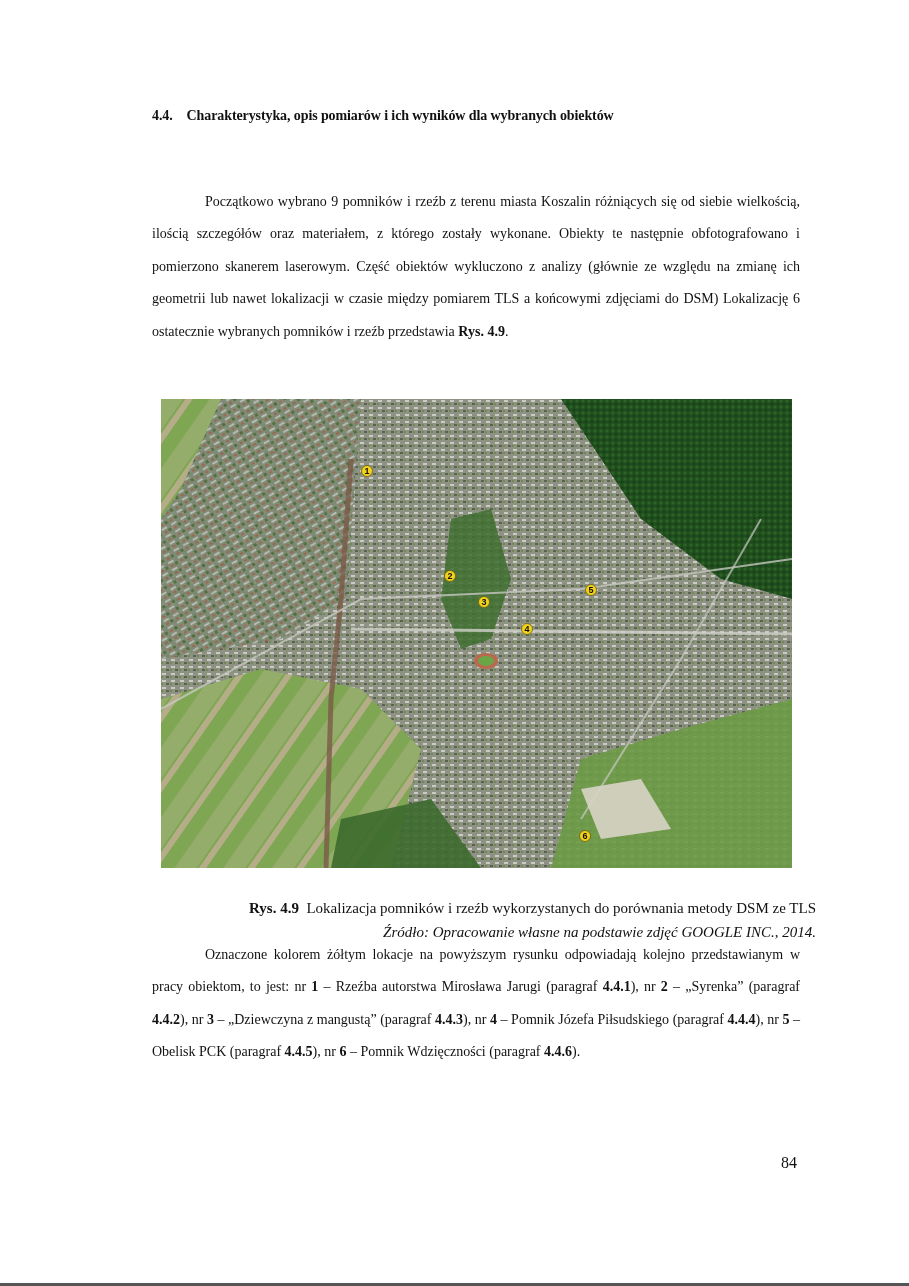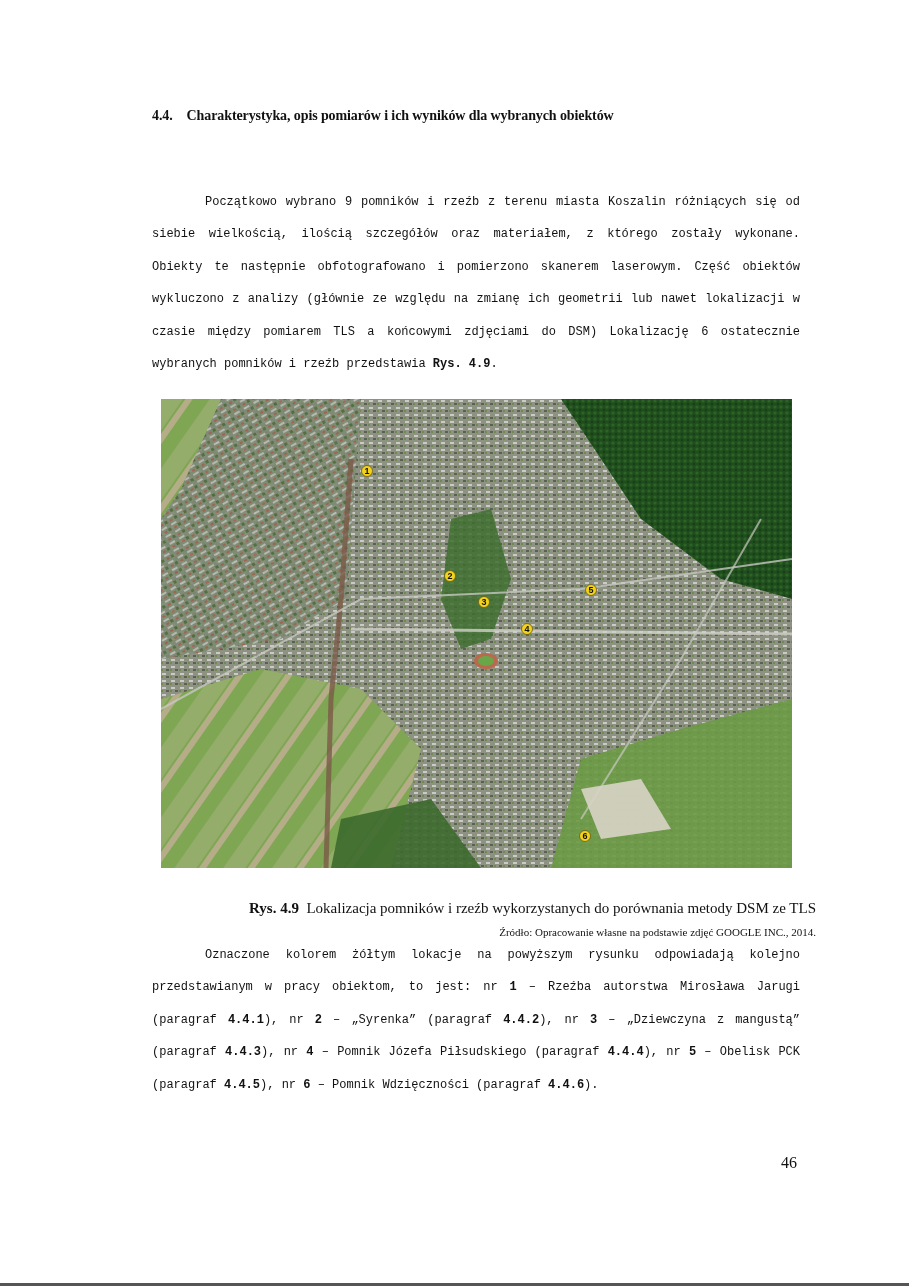--- a/index.html
+++ b/index.html
@@ -8,36 +8,36 @@
     background: #ffffff; color: #111;
     font-family: "Liberation Serif", "DejaVu Serif", serif;
   }
   .heading {
     position: absolute; left: 152px; top: 108px; width: 660px;
     font-size: 14px; font-weight: bold; white-space: nowrap; letter-spacing: -0.1px;
   }
   .heading .num { margin-right: 14px; }
   .para {
     position: absolute; left: 152px; width: 648px;
-    font-size: 12px; line-height: 32.4px; text-align: justify; text-align-last: left; font-family: Liberation Mono, monospace;
+    font-size: 14px; line-height: 32.4px; text-align: justify; text-align-last: left;
   }
   .para .ind { display: inline-block; width: 53px; }
   .p1 { top: 186px; }
   .p2 { top: 939px; }
   .para b { font-weight: bold; }
   .figure {
     position: absolute; left: 161px; top: 399px; width: 631px; height: 469px;
     overflow: hidden; background: #6f7d5e;
   }
   .figure svg { display: block; }
   .caption {
     position: absolute; left: 140px; top: 896px; width: 676px; text-align: right;
     font-size: 15px; line-height: 24px;
   }
-  .caption .src { font-size: 11px; }
+  .caption .src { font-style: italic; font-size: 15px; }
   .page-num {
     position: absolute; left: 781px; top: 1154px; font-size: 16px;
   }
   .bottom-bar {
     position: absolute; left: 0; top: 1283px; width: 909px; height: 3px; background: #555555;
   }
 </style>
 </head>
 <body>
 
@@ -131,14 +131,14 @@
 
 <div class="caption">
   <div><b>Rys. 4.9</b>&nbsp; <span>Lokalizacja pomników i rzeźb wykorzystanych do porównania metody DSM ze TLS</span></div>
   <div class="src">Źródło: Opracowanie własne na podstawie zdjęć GOOGLE INC., 2014.</div>
 </div>
 
 <div class="para p2">
   <span class="ind"></span><span id="p2parts"><span>Oznaczone kolorem żółtym lokacje na powyższym rysunku odpowiadają kolejno przedstawianym w pracy obiektom, to jest: nr </span><b>1</b><span> – Rzeźba autorstwa Mirosława Jarugi (paragraf </span><b>4.4.1</b><span>), nr </span><b>2</b><span> – „Syrenka” (paragraf </span><b>4.4.2</b><span>), nr </span><b>3</b><span> – „Dziewczyna z mangustą” (paragraf </span><b>4.4.3</b><span>), nr </span><b>4</b><span> – Pomnik Józefa Piłsudskiego (paragraf </span><b>4.4.4</b><span>), nr </span><b>5</b><span> – Obelisk PCK (paragraf </span><b>4.4.5</b><span>), nr </span><b>6</b><span> – Pomnik Wdzięczności (paragraf </span><b>4.4.6</b><span>).</span></span>
 </div>
 
-<div class="page-num">46</div>
+<div class="page-num">84</div>
 <div class="bottom-bar"></div>
 
 </body></html>

